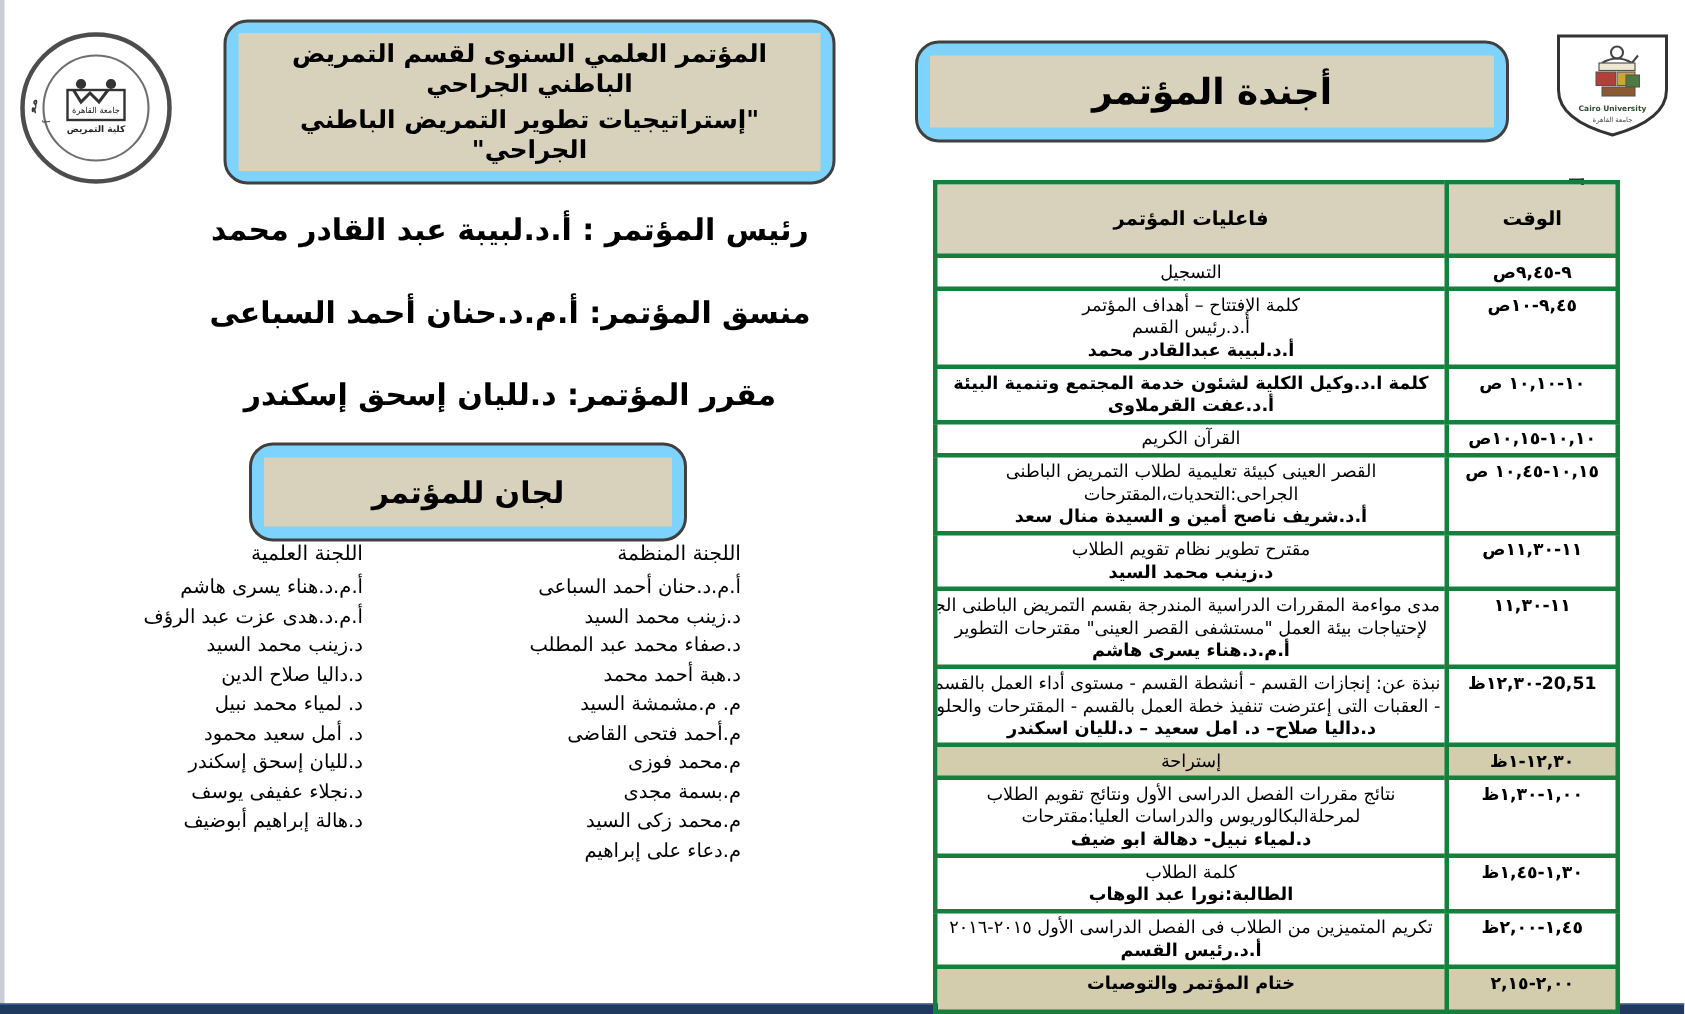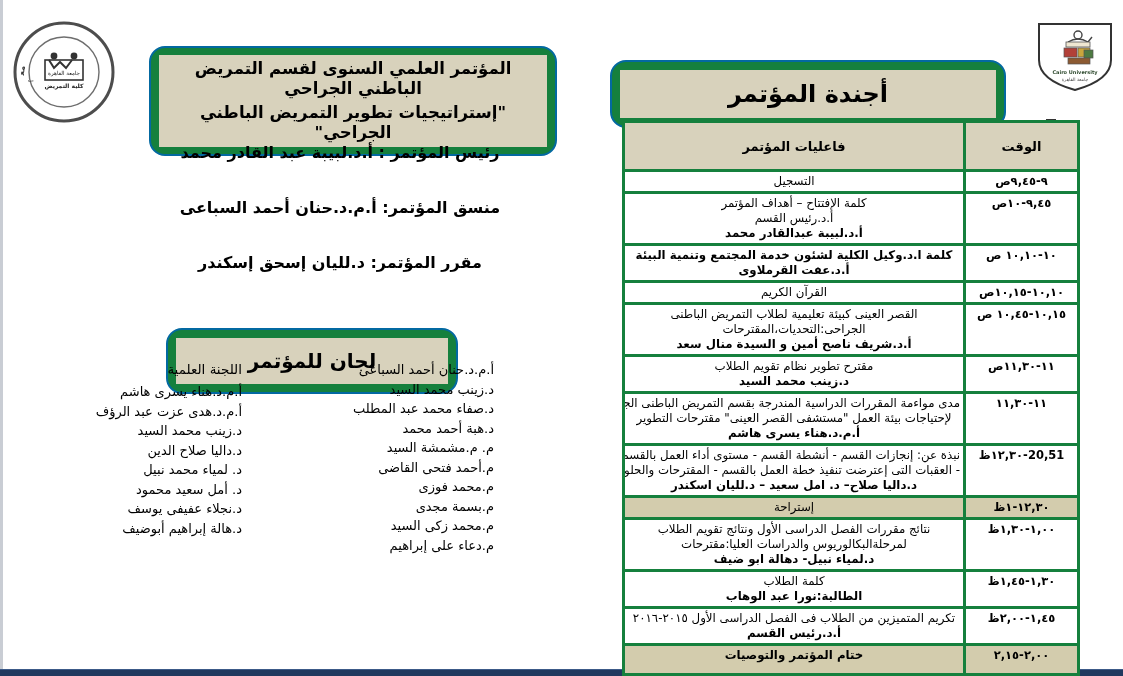--- a/index.html
+++ b/index.html
@@ -2,38 +2,38 @@
 <html lang="ar"><head>
 <meta charset="utf-8">
 <style>
   html,body{margin:0;padding:0;background:#fff;}
   body{font-family:"DejaVu Sans", sans-serif;}
   .canvas{position:relative;width:1123px;height:676px;background:#ffffff;overflow:hidden;direction:rtl;}
   .left-edge{position:absolute;left:0;top:0;width:3px;height:676px;background:#c9cdd4;}
   .bottom-bar{position:absolute;left:0;bottom:0;width:1123px;height:6px;background:#20395e;border-top:1px solid #3c5a88;}
 
   
-  .frame-box{position:absolute;border:2px solid #0369a1;border-radius:16px;background:#15803d;
-             display:flex;align-items:center;justify-content:center;margin-top:33px;}
+  .frame-box{position:absolute;border:2px solid #404040;border-radius:16px;background:#7dd3fc;
+             display:flex;align-items:center;justify-content:center;}
   .frame-inner{background:#d8d2bc;width:calc(100% - 16px);text-align:center;color:#000;}
 
   .title-box{left:149px;top:13px;width:404px;height:106px;}
   .title-box .frame-inner{height:calc(100% - 14px);display:flex;flex-direction:column;justify-content:space-around;
                           font-weight:bold;font-size:16.5px;line-height:20px;padding:2px 4px;box-sizing:border-box;}
 
   .lejan-box{left:166px;top:295px;width:288px;height:62px;}
   .lejan-box .frame-inner{height:calc(100% - 16px);display:flex;align-items:center;justify-content:center;
                           font-weight:bold;font-size:20px;}
 
   .agenda-box{left:610px;top:27px;width:392px;height:64px;}
   .agenda-box .frame-inner{height:calc(100% - 16px);display:flex;align-items:center;justify-content:center;
                            font-weight:bold;font-size:24px;}
 
   .officials{position:absolute;left:128px;top:142px;width:424px;text-align:center;
-             font-weight:bold;font-size:16px;color:#000;}
+             font-weight:bold;font-size:20px;color:#000;}
   .officials .off-line{margin-bottom:33px;line-height:22px;}
 
   .committee{position:absolute;direction:rtl;text-align:right;color:#000;font-size:13px;}
   .committee .hdr{font-weight:normal;font-size:13.5px;margin-bottom:3px;line-height:19px;}
   .committee .member{line-height:19.5px;}
   .committee.scientific{left:28px;top:360px;width:214px;}
   .committee.organizing{left:300px;top:360px;width:194px;}
 
   
   .agenda-table{position:absolute;left:622px;top:120px;width:457px;border-collapse:collapse;
@@ -91,20 +91,21 @@
     <div class="off-line">رئيس المؤتمر : أ.د.لبيبة عبد القادر محمد</div>
     <div class="off-line">منسق المؤتمر: أ.م.د.حنان أحمد السباعى</div>
     <div class="off-line">مقرر المؤتمر: د.لليان إسحق إسكندر</div>
   </div>
 
   <div class="frame-box lejan-box">
     <div class="frame-inner">لجان للمؤتمر</div>
   </div>
 
   <div class="committee organizing">
+    <div class="hdr">اللجنة المنظمة</div>
     <div id="org-list">
         <div class="member">أ.م.د.حنان أحمد السباعى</div>
         <div class="member">د.زينب محمد السيد</div>
         <div class="member">د.صفاء محمد عبد المطلب</div>
         <div class="member">د.هبة أحمد محمد</div>
         <div class="member">م. م.مشمشة السيد</div>
         <div class="member">م.أحمد فتحى القاضى</div>
         <div class="member">م.محمد فوزى</div>
         <div class="member">م.بسمة مجدى</div>
         <div class="member">م.محمد زكى السيد</div>
@@ -114,20 +115,21 @@
 
   <div class="committee scientific">
     <div class="hdr">اللجنة العلمية</div>
     <div id="sci-list">
         <div class="member">أ.م.د.هناء يسرى هاشم</div>
         <div class="member">أ.م.د.هدى عزت عبد الرؤف</div>
         <div class="member">د.زينب محمد السيد</div>
         <div class="member">د.داليا صلاح الدين</div>
         <div class="member">د. لمياء محمد نبيل</div>
         <div class="member">د. أمل سعيد محمود</div>
+        <div class="member">د.لليان إسحق إسكندر</div>
         <div class="member">د.نجلاء عفيفى يوسف</div>
         <div class="member">د.هالة إبراهيم أبوضيف</div>
       </div>
   </div>
 
   <div class="frame-box agenda-box">
     <div class="frame-inner">أجندة المؤتمر</div>
   </div>
 
   <svg class="uni-logo" viewBox="0 0 86 76">

